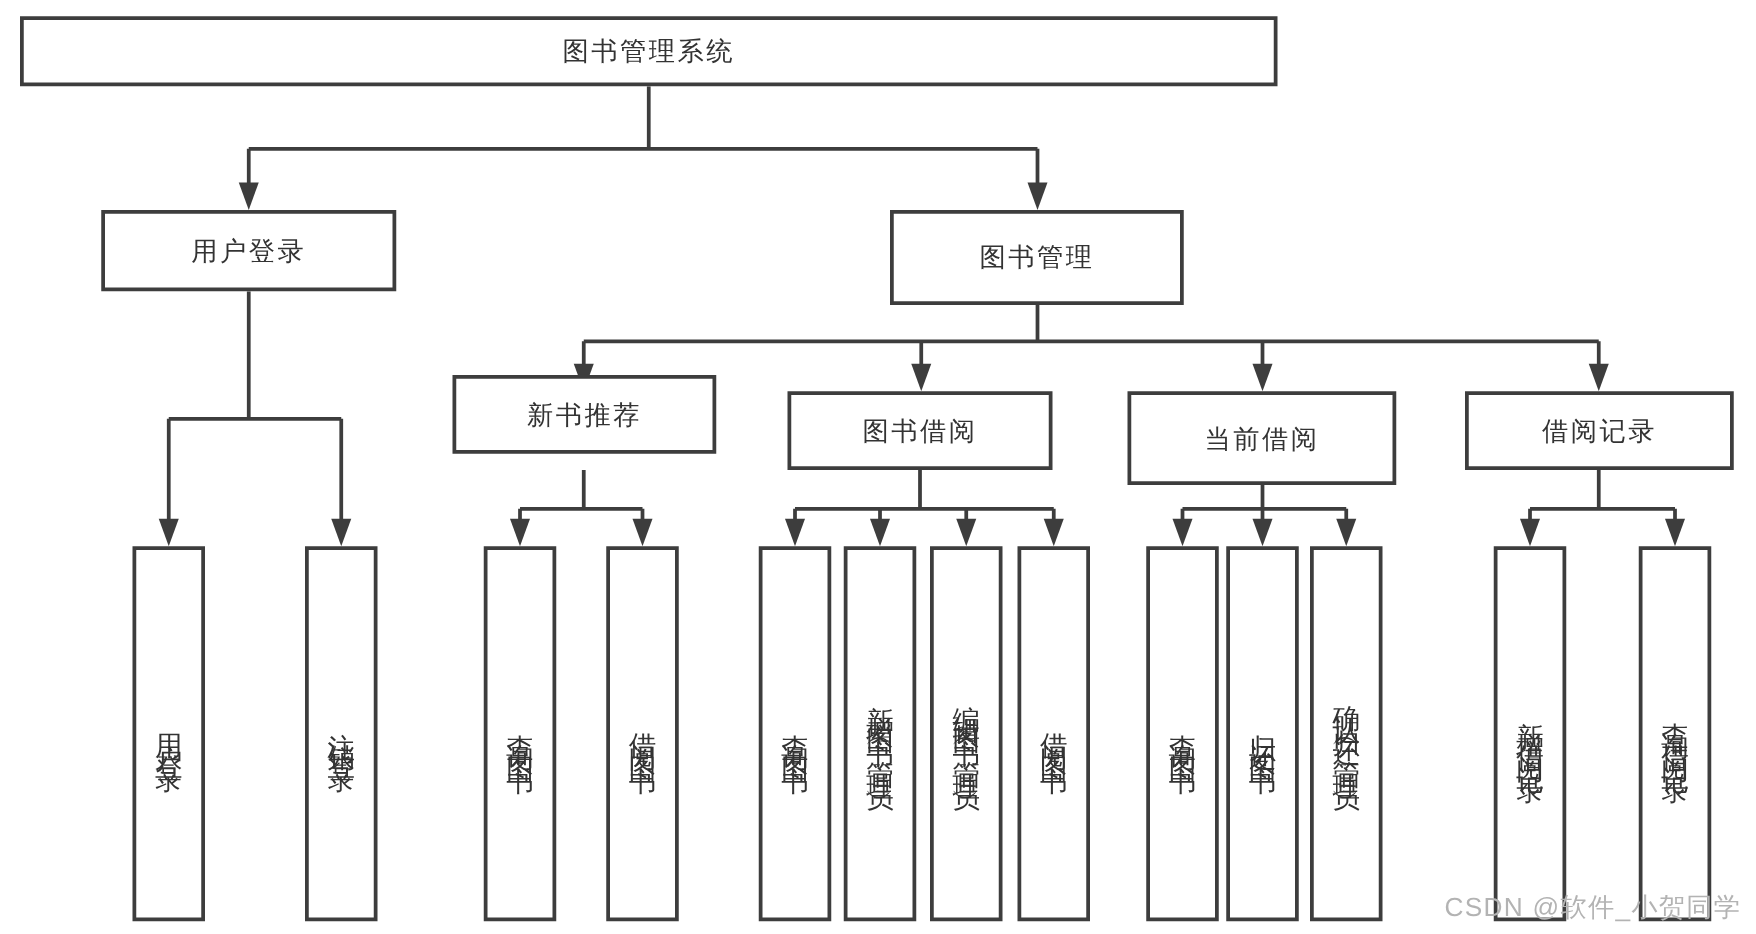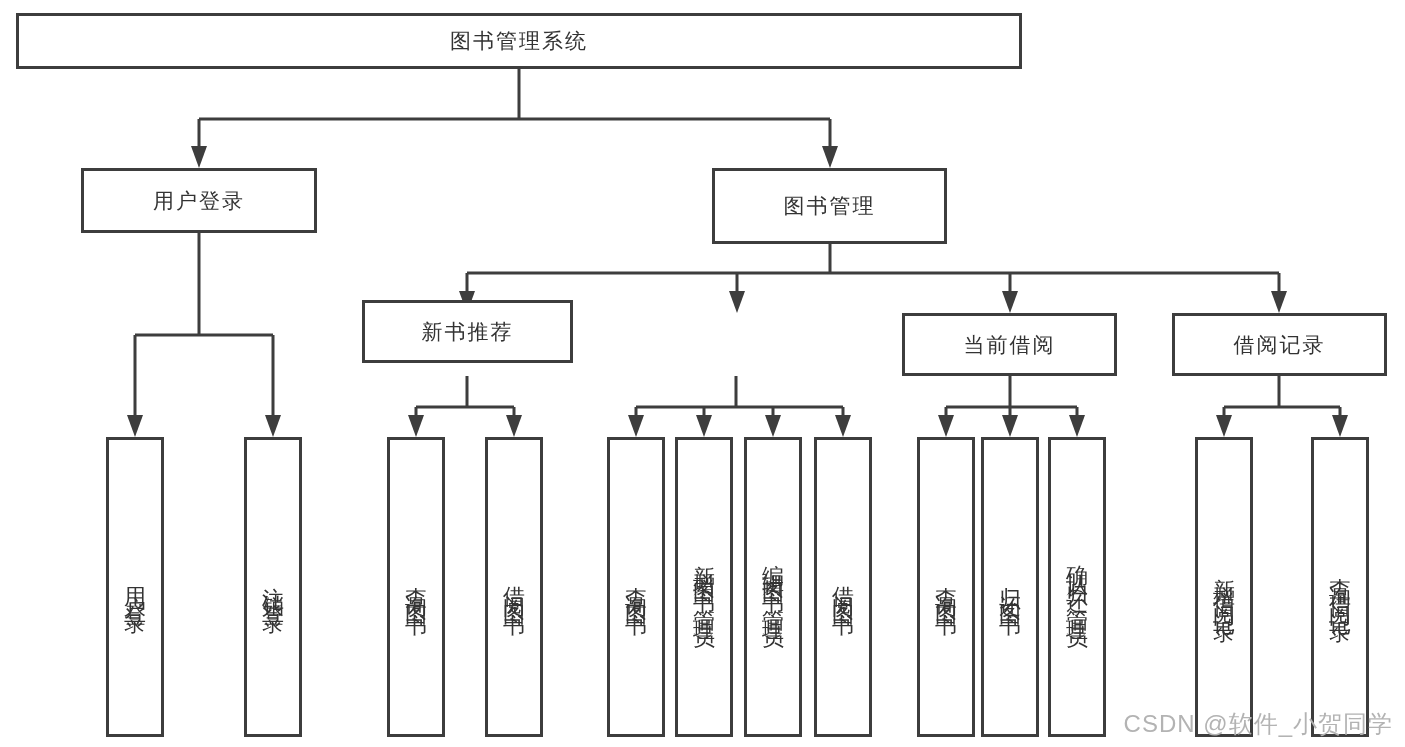--- a/index.html
+++ b/index.html
@@ -49,21 +49,21 @@
   .node.v {
     writing-mode: vertical-rl;
     font-size: 22px;
     letter-spacing: 9px;
   }
   .watermark {
     position: absolute;
     right: 12px;
     bottom: 7px;
     color: var(--watermark);
-    font-size: 24px;
+    font-size: 21px;
     letter-spacing: 1px;
   }
 </style>
 </head>
 <body>
 
 <div class="canvas">
 
   <svg class="connectors" viewBox="0 0 1405 747" xmlns="http://www.w3.org/2000/svg">
     <g>
@@ -107,21 +107,22 @@
       <polygon points="1332,415 1348,415 1340,437"></polygon>
     </g>
   </svg>
 
   <div class="node h" style="left:16px; top:13px; width:1006px; height:56px;">图书管理系统</div>
 
   <div class="node h" style="left:81px; top:168px; width:236px; height:65px;">用户登录</div>
   <div class="node h" style="left:712px; top:168px; width:235px; height:76px;">图书管理</div>
 
   <div class="node h" style="left:362px; top:300px; width:211px; height:63px;">新书推荐</div>
-  <div class="node h" style="left:902px; top:313px; width:215px; height:63px;">当前借阅</div>
+  <div class="node h" style="left:630px; top:313px; width:212px; height:63px;">图书借阅</div>
+  <div class="node h" style="left:902px; top:313px; width:215px; height:75px;">当前借阅</div>
   <div class="node h" style="left:1172px; top:313px; width:215px; height:63px;">借阅记录</div>
 
   <div class="node v" style="left:106px; top:437px; width:58px; height:300px;">用户登录</div>
   <div class="node v" style="left:244px; top:437px; width:58px; height:300px;">注销登录</div>
 
   <div class="node v" style="left:387px; top:437px; width:58px; height:300px;">查询图书</div>
   <div class="node v" style="left:485px; top:437px; width:58px; height:300px;">借阅图书</div>
 
   <div class="node v" style="left:607px; top:437px; width:58px; height:300px;">查询图书</div>
   <div class="node v" style="left:675px; top:437px; width:58px; height:300px;">新增图书（管理员）</div>

